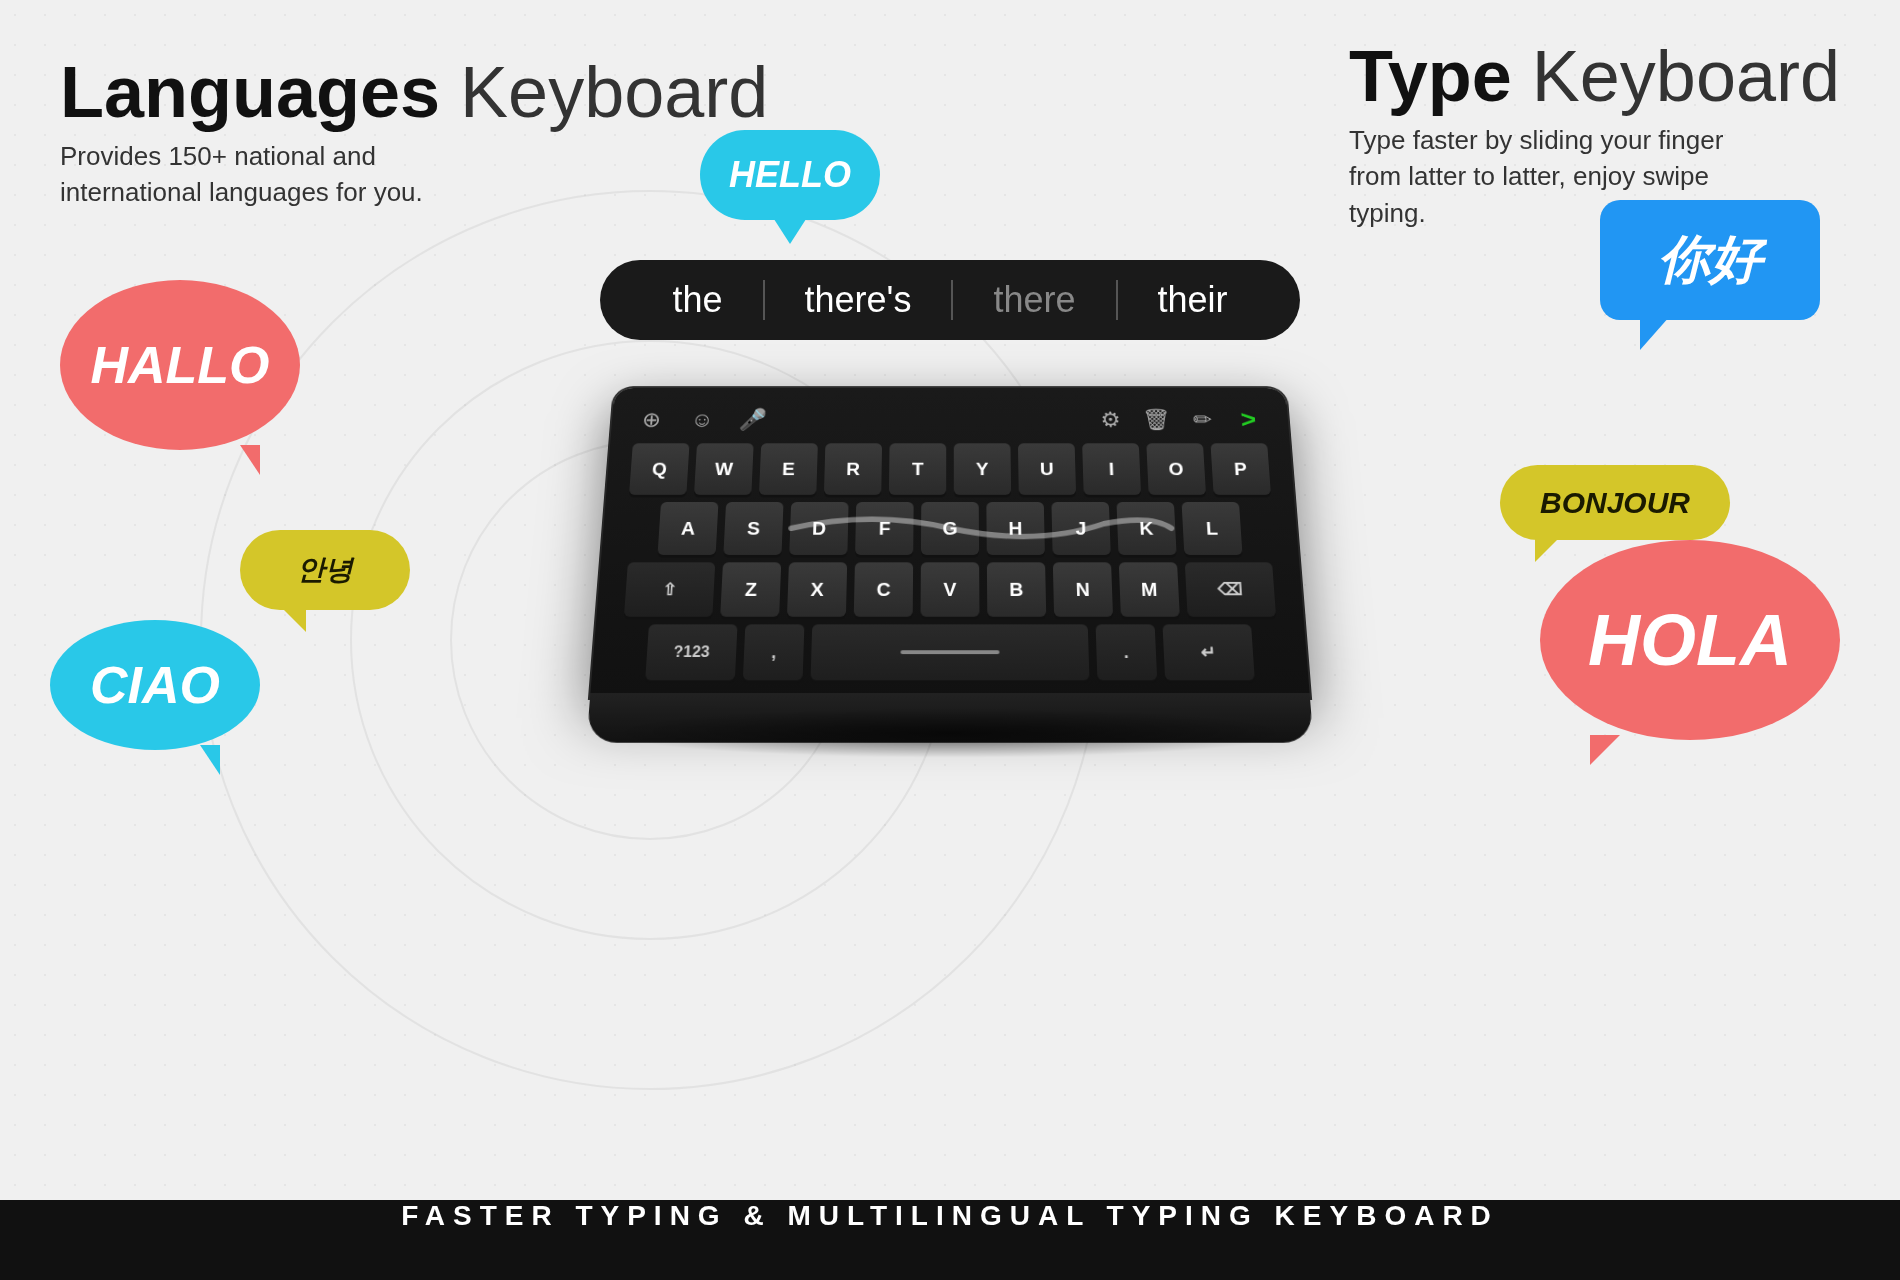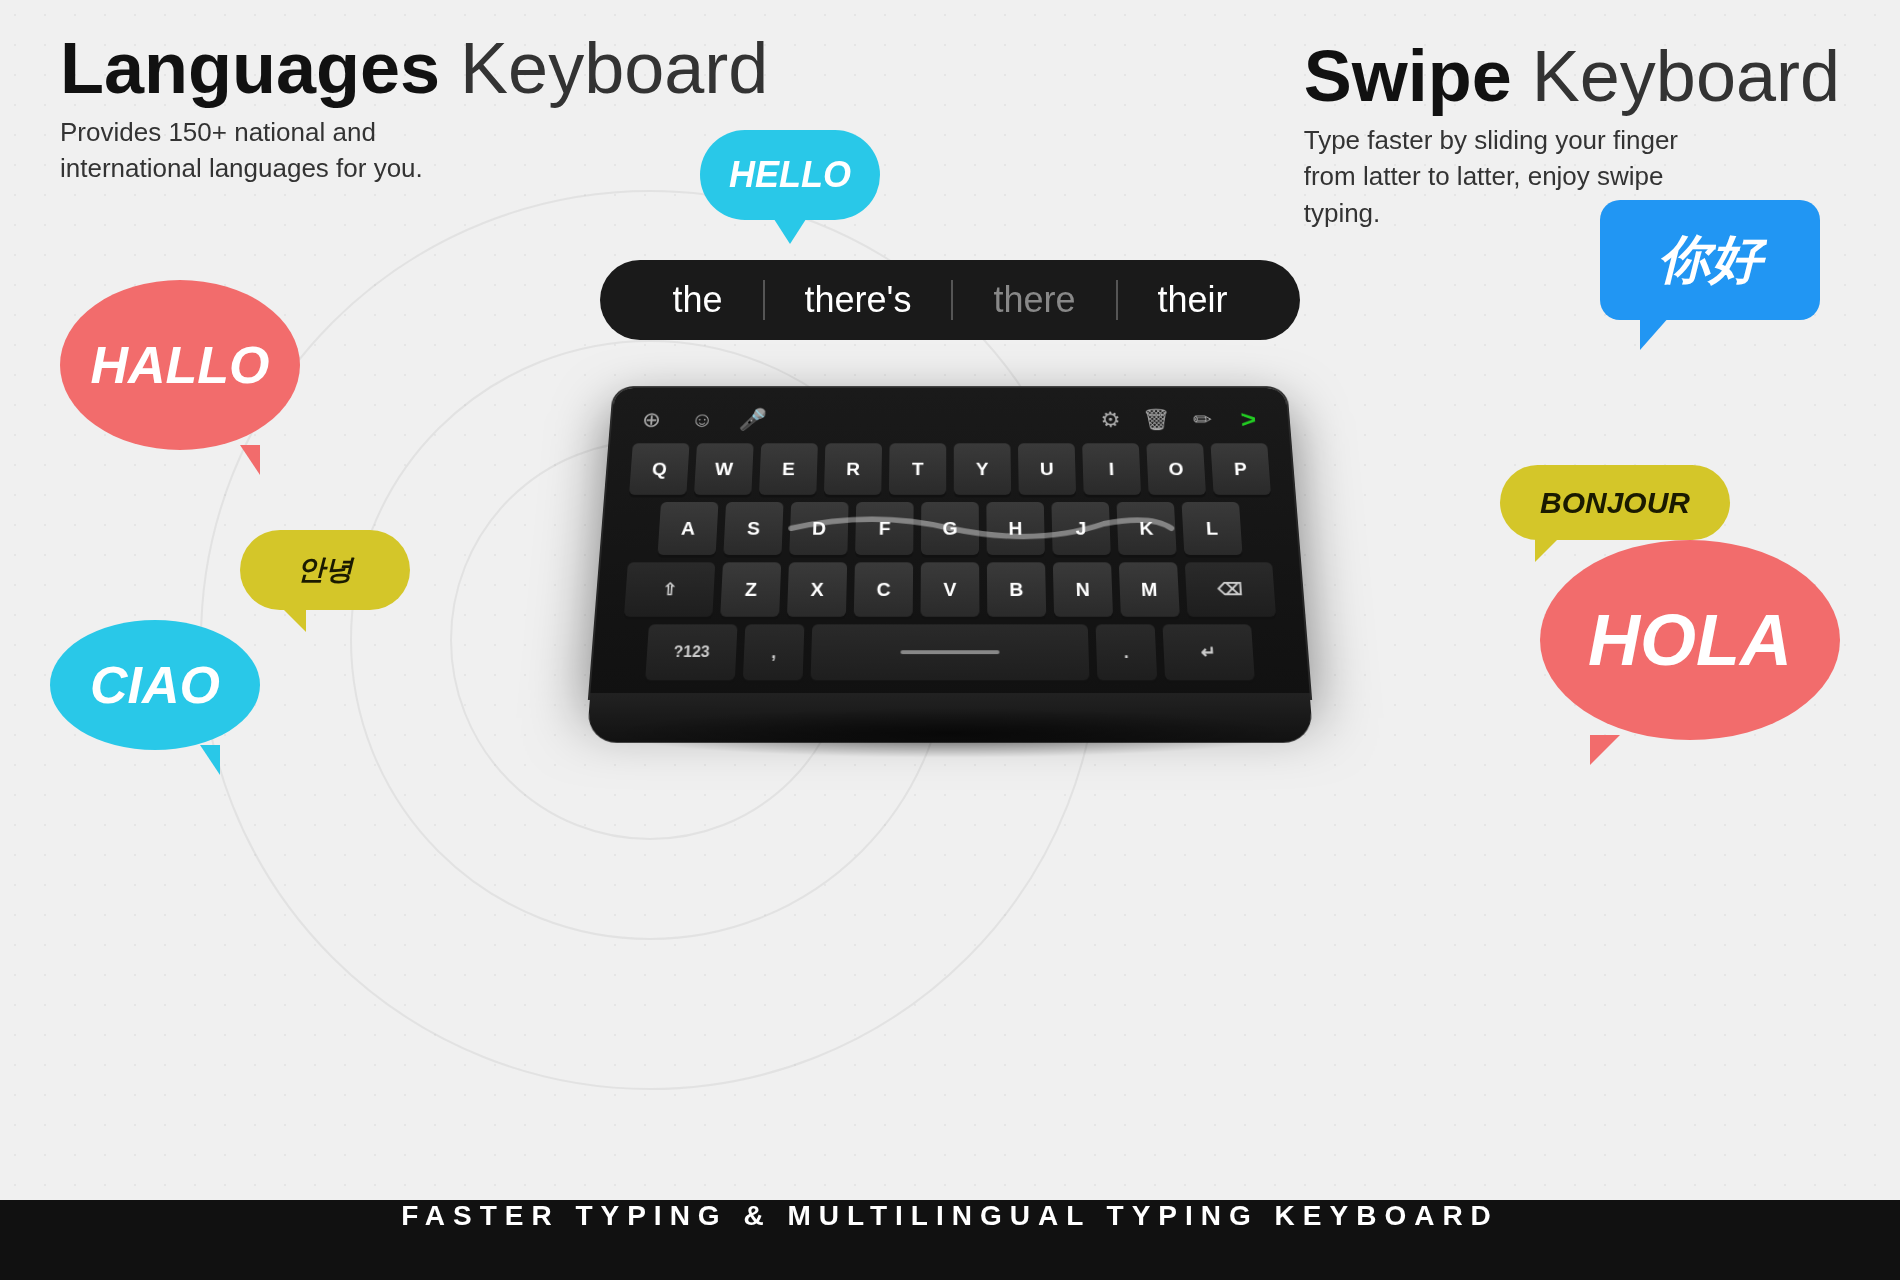--- a/index.html
+++ b/index.html
@@ -26,21 +26,21 @@
     .page-wrapper {
       position: relative;
       width: 1900px;
       height: 1280px;
       z-index: 1;
     }
 
     
     .header-left {
       position: absolute;
-      top: 32px;
+      top: 56px;
       left: 60px;
     }
     .header-left h1 {
       font-size: 72px;
       font-weight: 900;
       color: #111;
       line-height: 1;
     }
     .header-left p {
       font-size: 26px;
@@ -442,21 +442,21 @@
   <div class="ring" style="width:600px;height:600px;top:340px;left:350px;"></div>
   <div class="ring" style="width:900px;height:900px;top:190px;left:200px;"></div>
   <div class="ring" style="width:400px;height:400px;top:440px;left:450px;"></div>
 
   <div class="header-left">
     <h1><span style="font-weight:900;">Languages</span> <span style="font-weight:300; color:#333;">Keyboard</span></h1>
     <p>Provides 150+ national and international languages for you.</p>
   </div>
 
   <div class="header-right">
-    <h1><span style="font-weight:900;">Swipe</span> <span style="font-weight:300; color:#333;">Keyboard</span></h1>
+    <h1><span style="font-weight:900;">Type</span> <span style="font-weight:300; color:#333;">Keyboard</span></h1>
     <p>Type faster by sliding your finger from latter to latter, enjoy swipe typing.</p>
   </div>
 
   <div class="bubble bubble-hello">
     <span>HELLO</span>
   </div>
 
   <div class="bubble bubble-nihao">
     <span>你好</span>
   </div>

